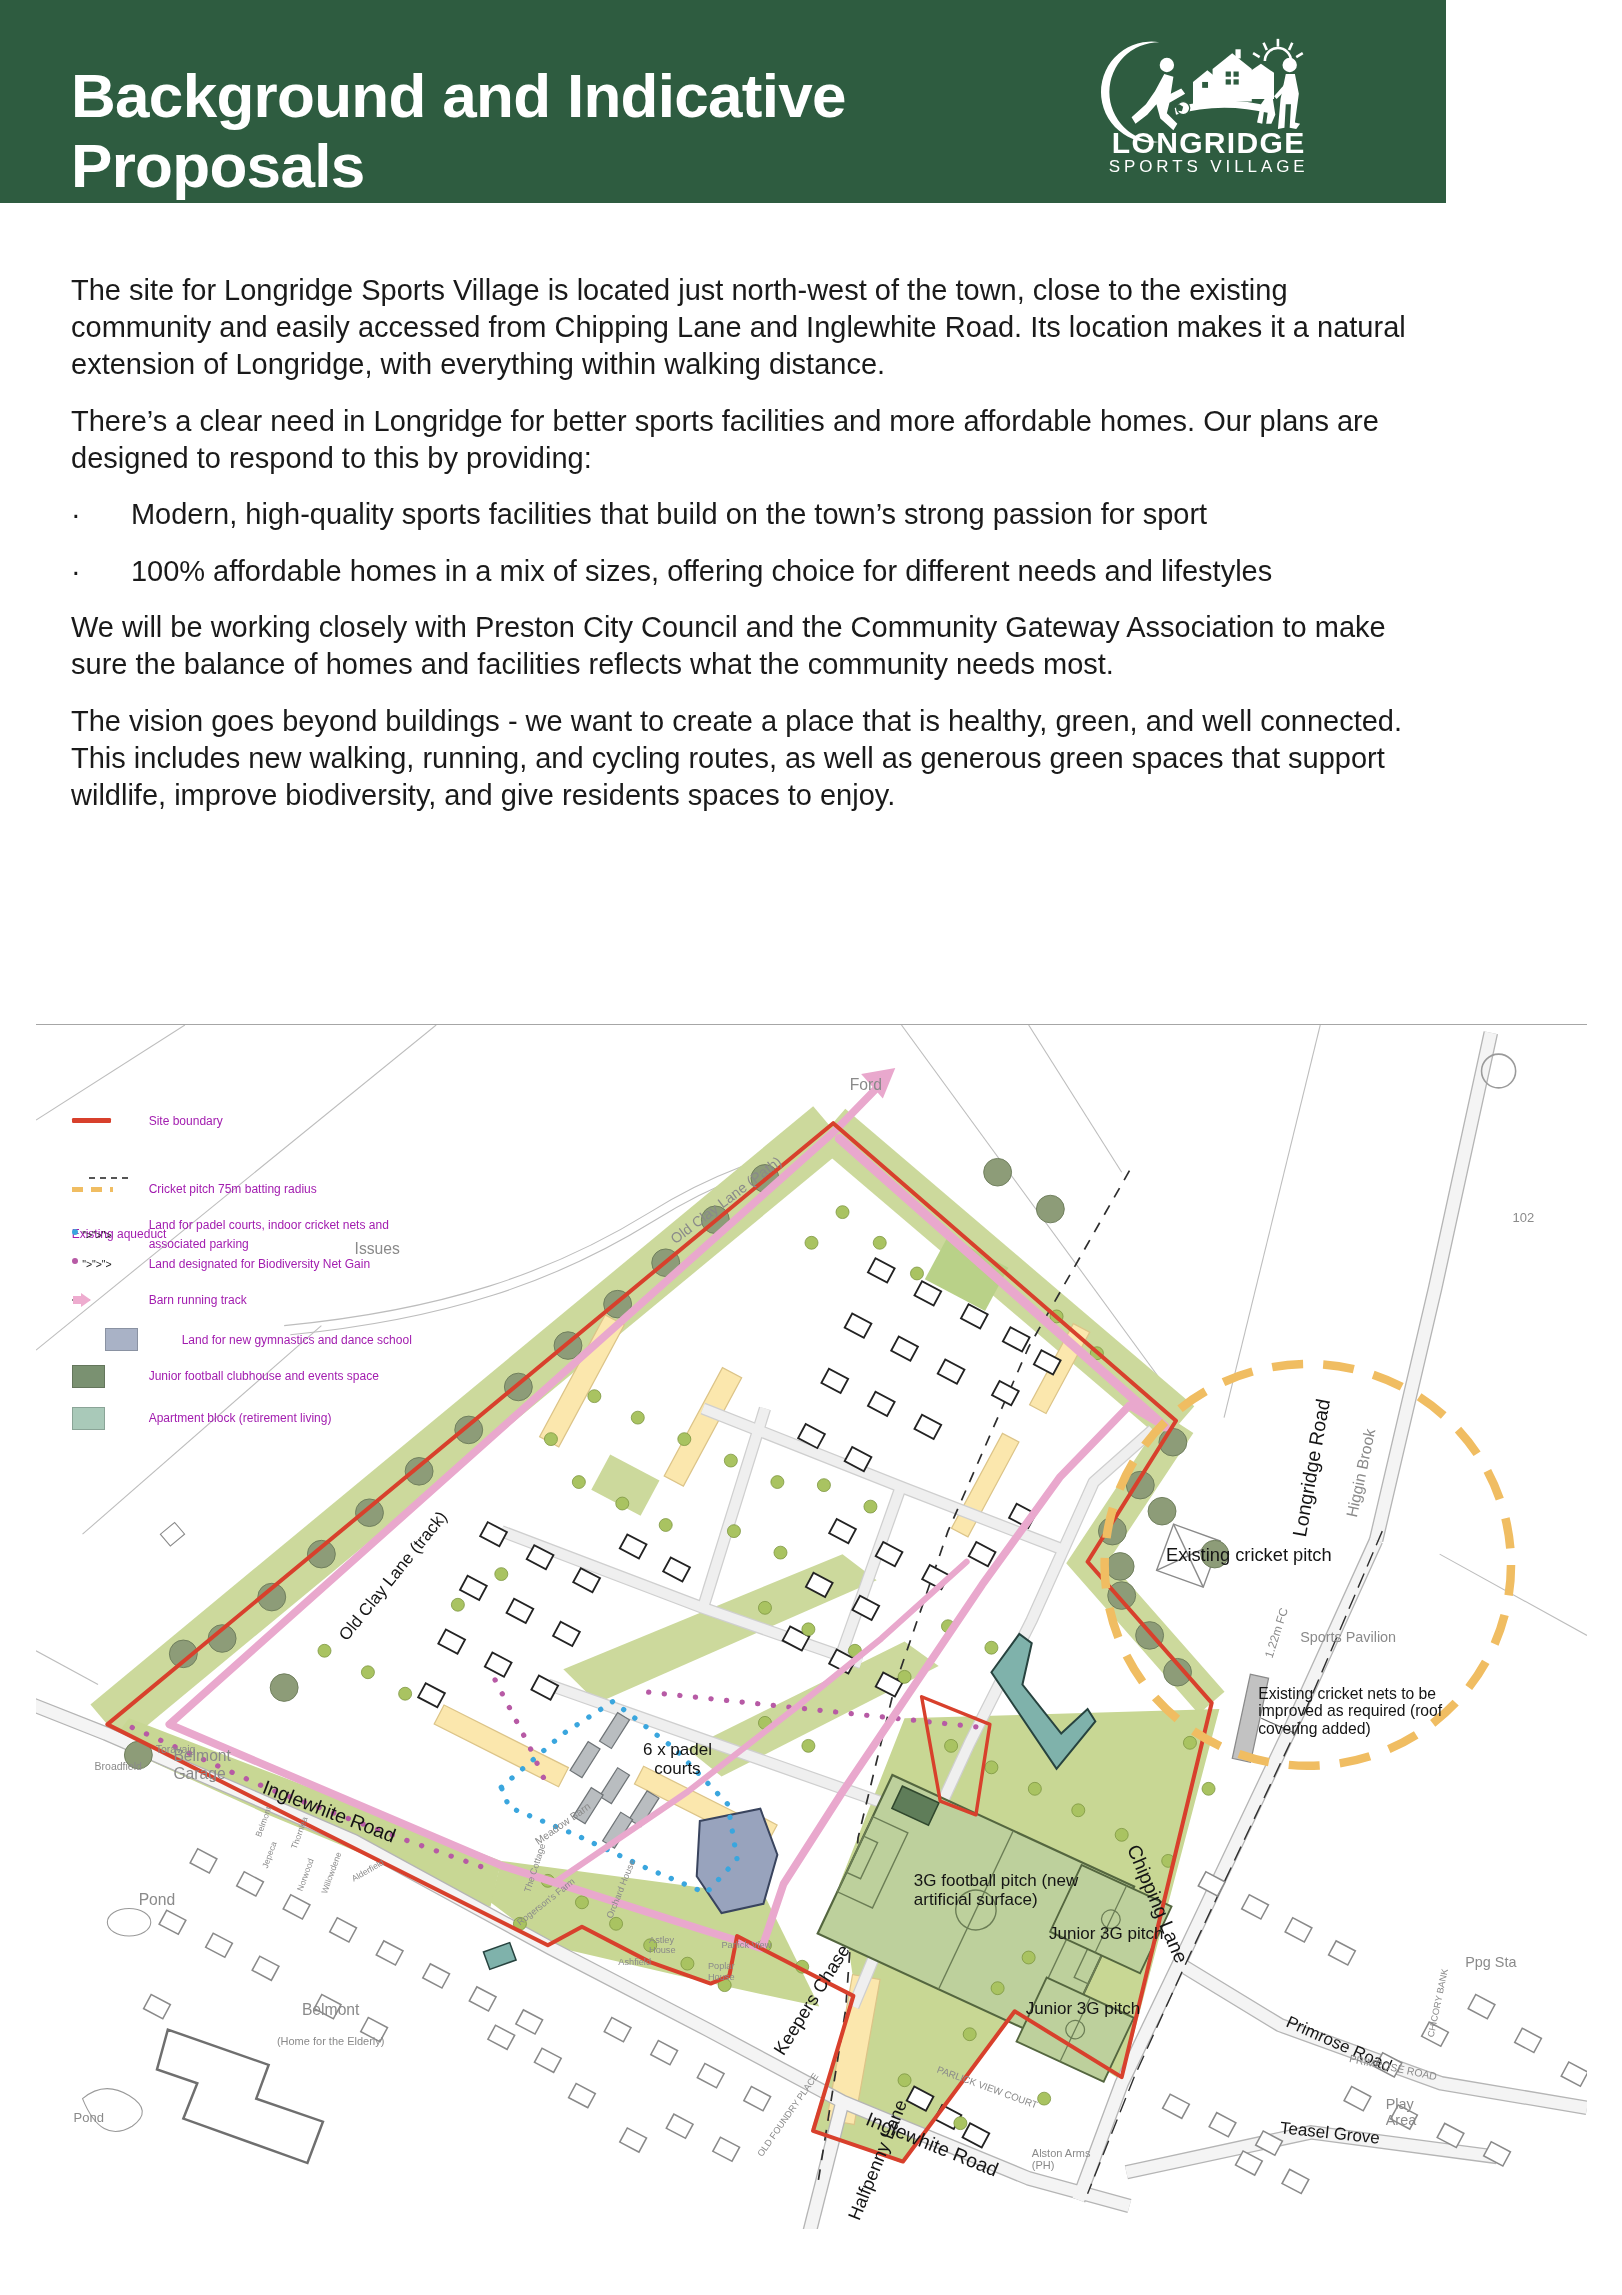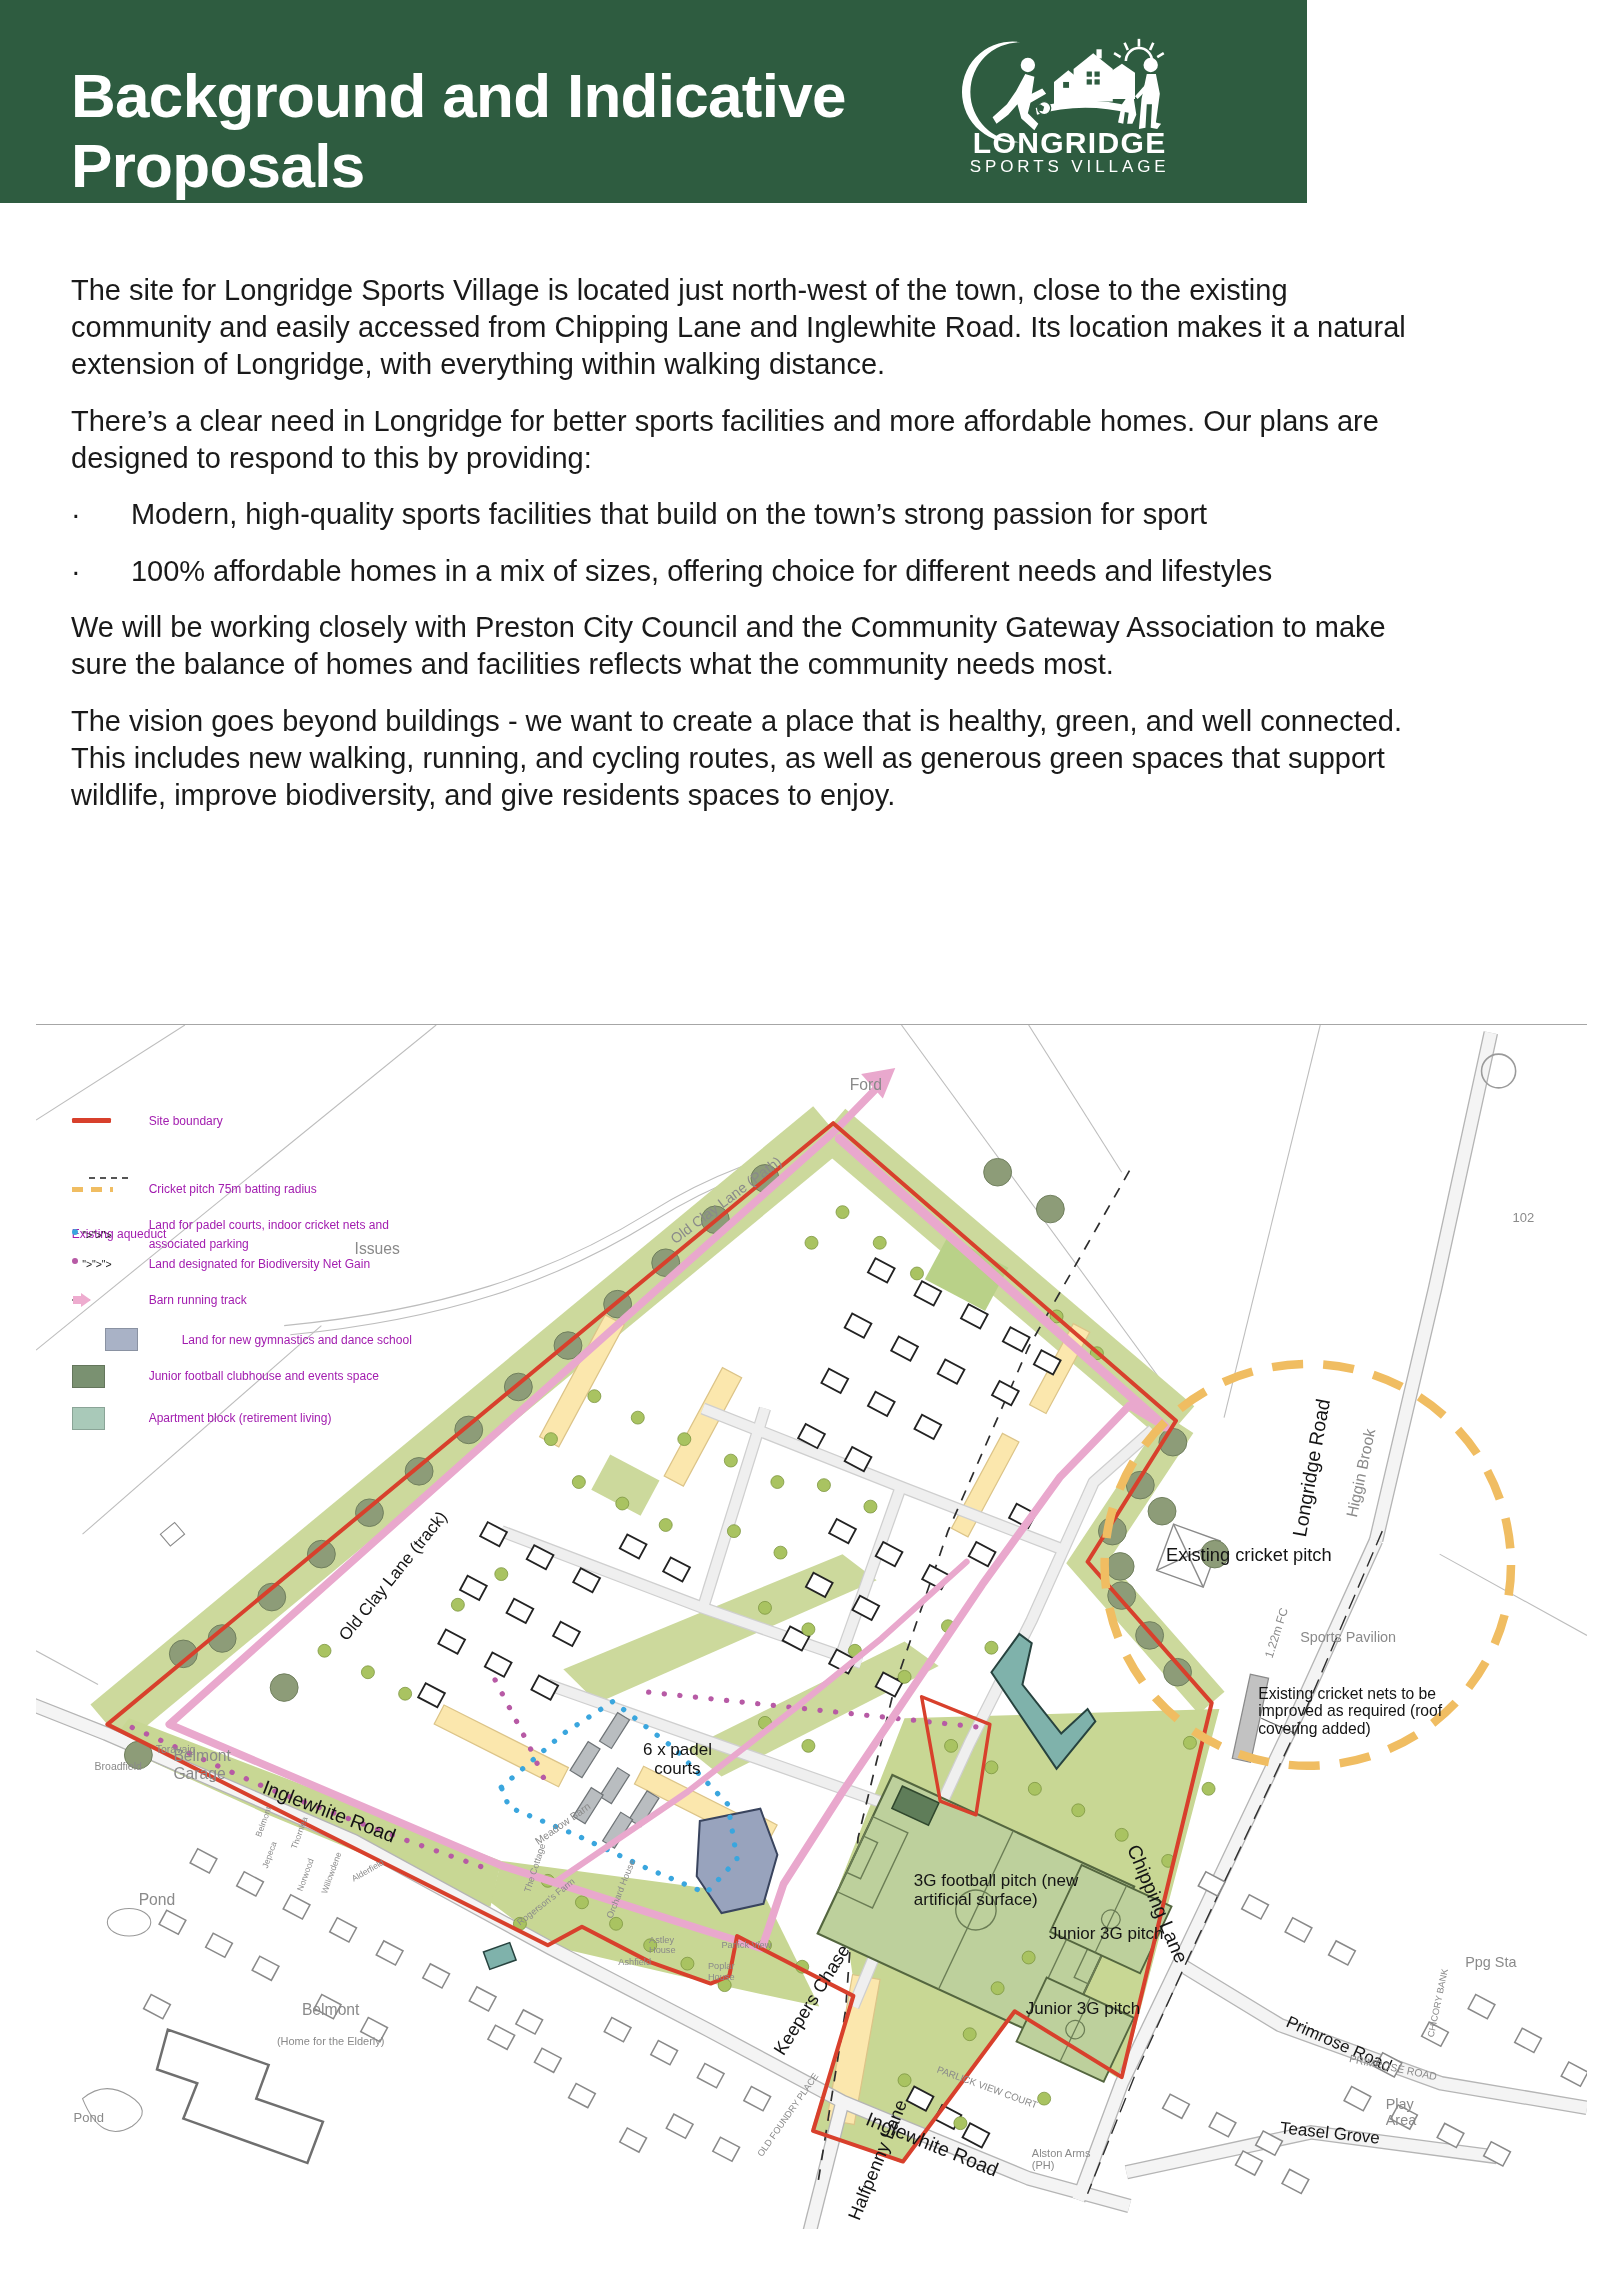--- a/index.html
+++ b/index.html
@@ -1,19 +1,19 @@
 <!DOCTYPE html>
 <html style="font-size:10.5px"><head>
 <meta charset="utf-8">
 <style>
   html,body{margin:0;padding:0;background:#ffffff;}
   #page{position:relative;width:1623px;height:2295px;background:#ffffff;overflow:hidden;
         font-family:"Liberation Sans","DejaVu Sans",sans-serif;color:#1a1a1a;}
   
-  #header{position:absolute;left:0;top:0;width:1307px;height:203px;background:#2e5c40;}
+  #header{position:absolute;left:0;top:0;width:1446px;height:203px;background:#2e5c40;}
   #page-title{position:absolute;left:71px;top:19.6px;color:#ffffff;font-size:62px;line-height:1.13;
               font-weight:700;letter-spacing:-0.7px;white-space:pre-line;}
   #logo{position:absolute;right:124px;top:31px;width:226px;height:147px;}
   
   #content{position:absolute;left:71px;top:272px;width:1348px;font-size:29px;line-height:37px;}
   #content p{margin:0 0 19.6px 0;}
   .bullet-row{margin:0 0 19.6px 0;}
   .bdot{display:inline-block;width:7.9px;}
   .bgap{display:inline-block;width:52px;}
   

